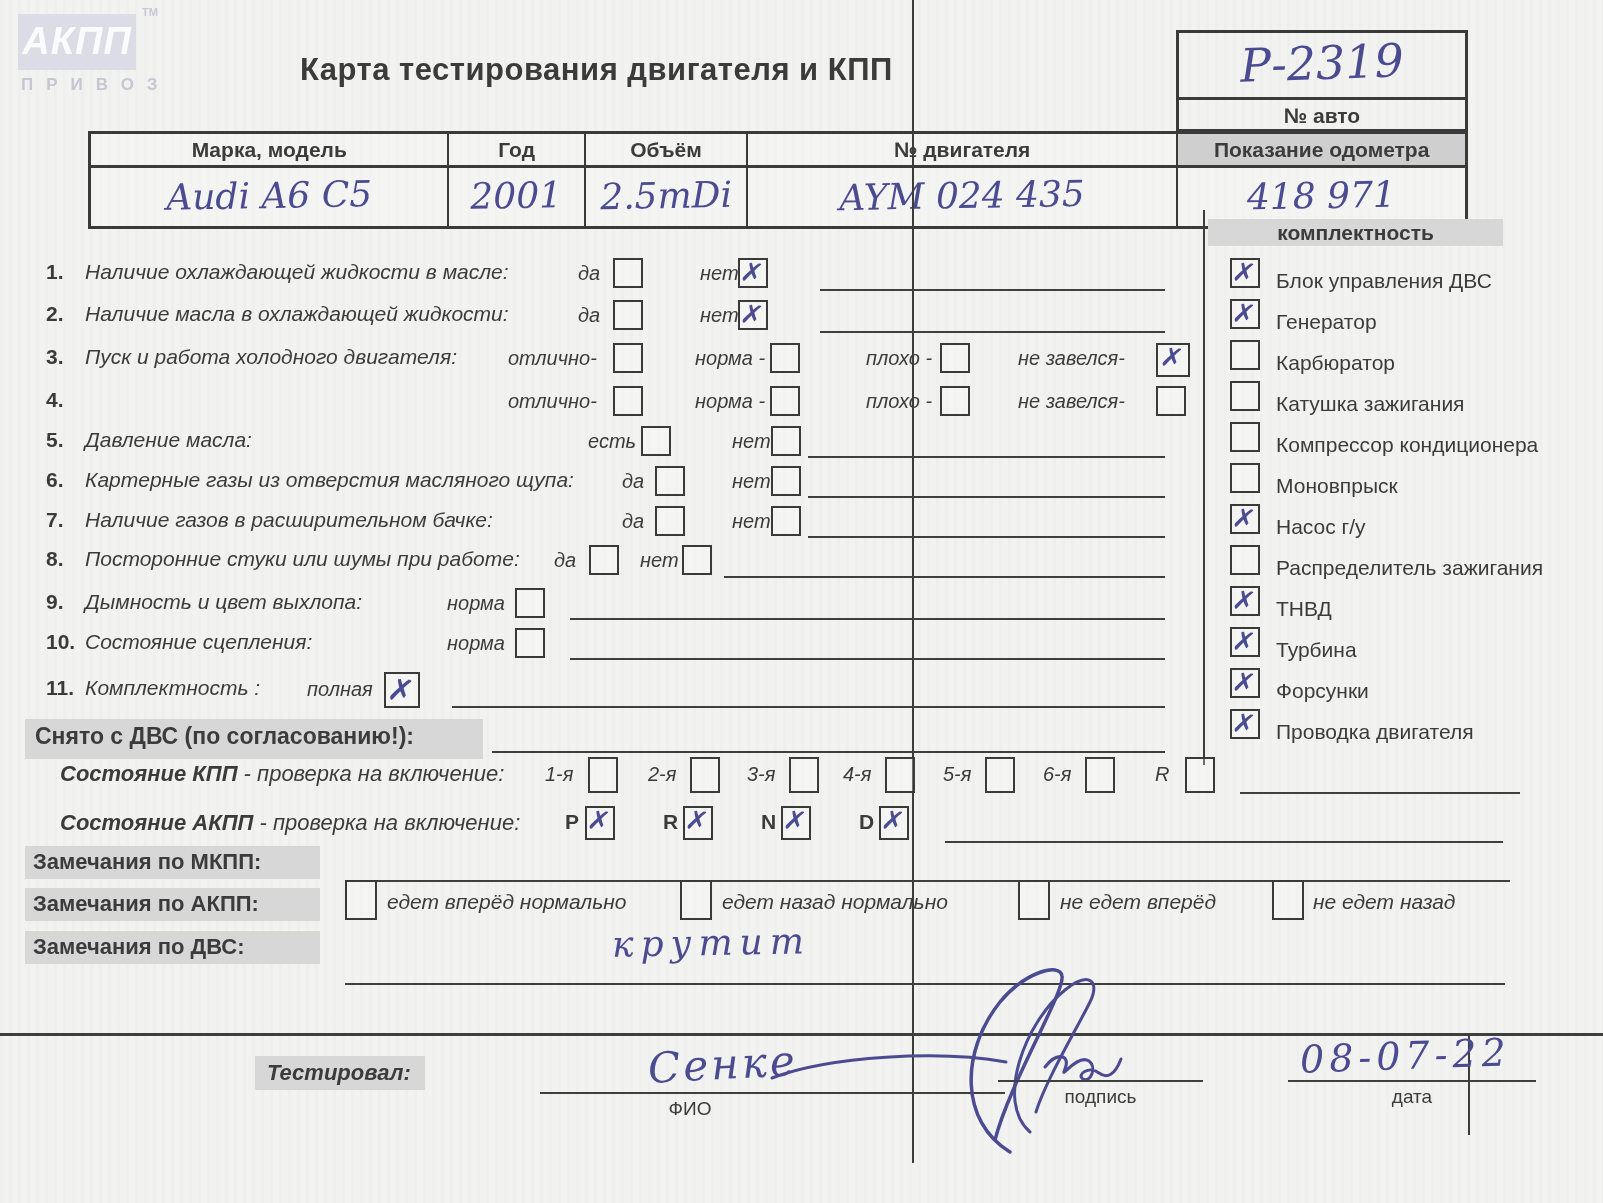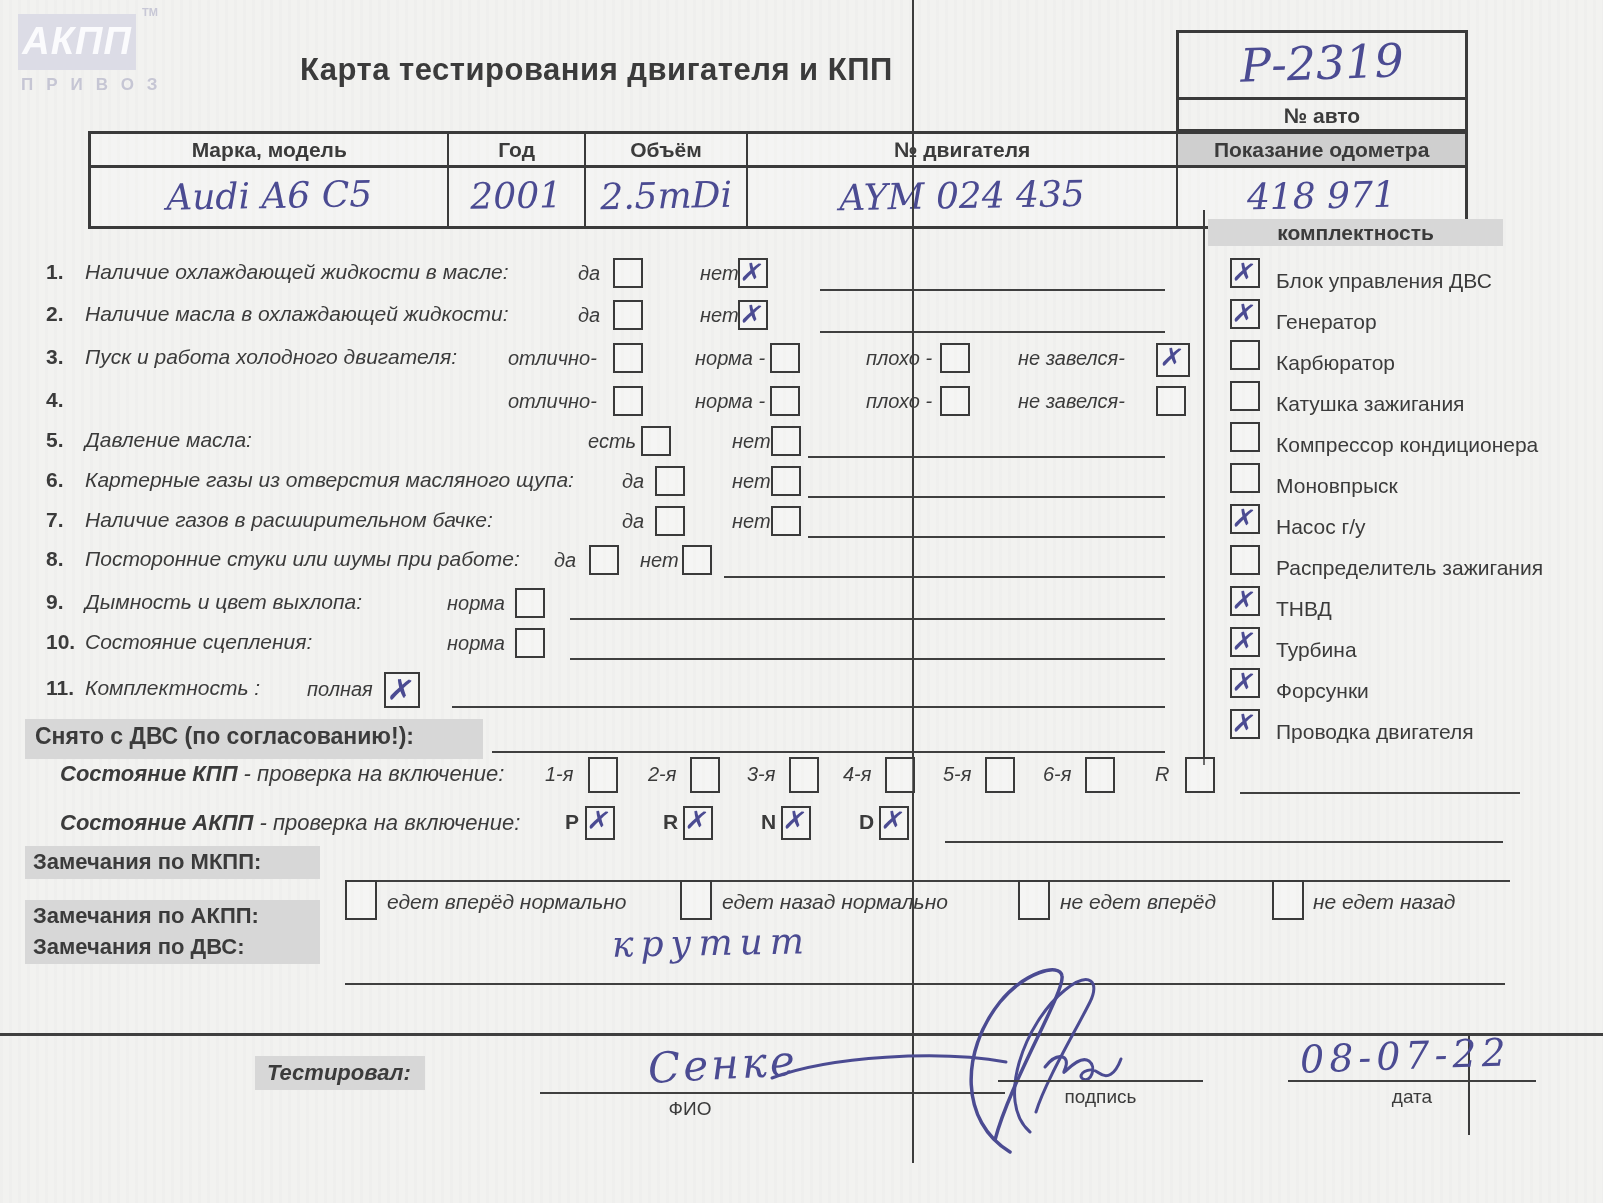--- a/index.html
+++ b/index.html
@@ -334,21 +334,21 @@
         <i class="mark">✗</i>
       </span>
   </div>
   <div class="hline" style="left:945px; top:841px; width:558px"></div>
 
   <div class="bar" style="left:25px; top:846px; width:295px; height:33px; padding:3px 0 0 8px;">
     <span class="bt">Замечания по МКПП:</span>
   </div>
   <div class="hline" style="left:345px; top:880px; width:1165px"></div>
 
-  <div class="bar" style="left:25px; top:888px; width:295px; height:33px; padding:3px 0 0 8px;margin-top:12px;">
+  <div class="bar" style="left:25px; top:888px; width:295px; height:33px; padding:3px 0 0 8px;">
     <span class="bt">Замечания по АКПП:</span>
   </div>
   <div class="row" style="top:880px">
     <span class="box tallbox" style="left:345px"></span>
     <span class="opt" style="left:387px; top:10px; font-size:21px">едет вперёд нормально</span>
     <span class="box tallbox" style="left:680px"></span>
     <span class="opt" style="left:722px; top:10px; font-size:21px">едет назад нормально</span>
     <span class="box tallbox" style="left:1018px"></span>
     <span class="opt" style="left:1060px; top:10px; font-size:21px">не едет вперёд</span>
     <span class="box tallbox" style="left:1272px"></span>

